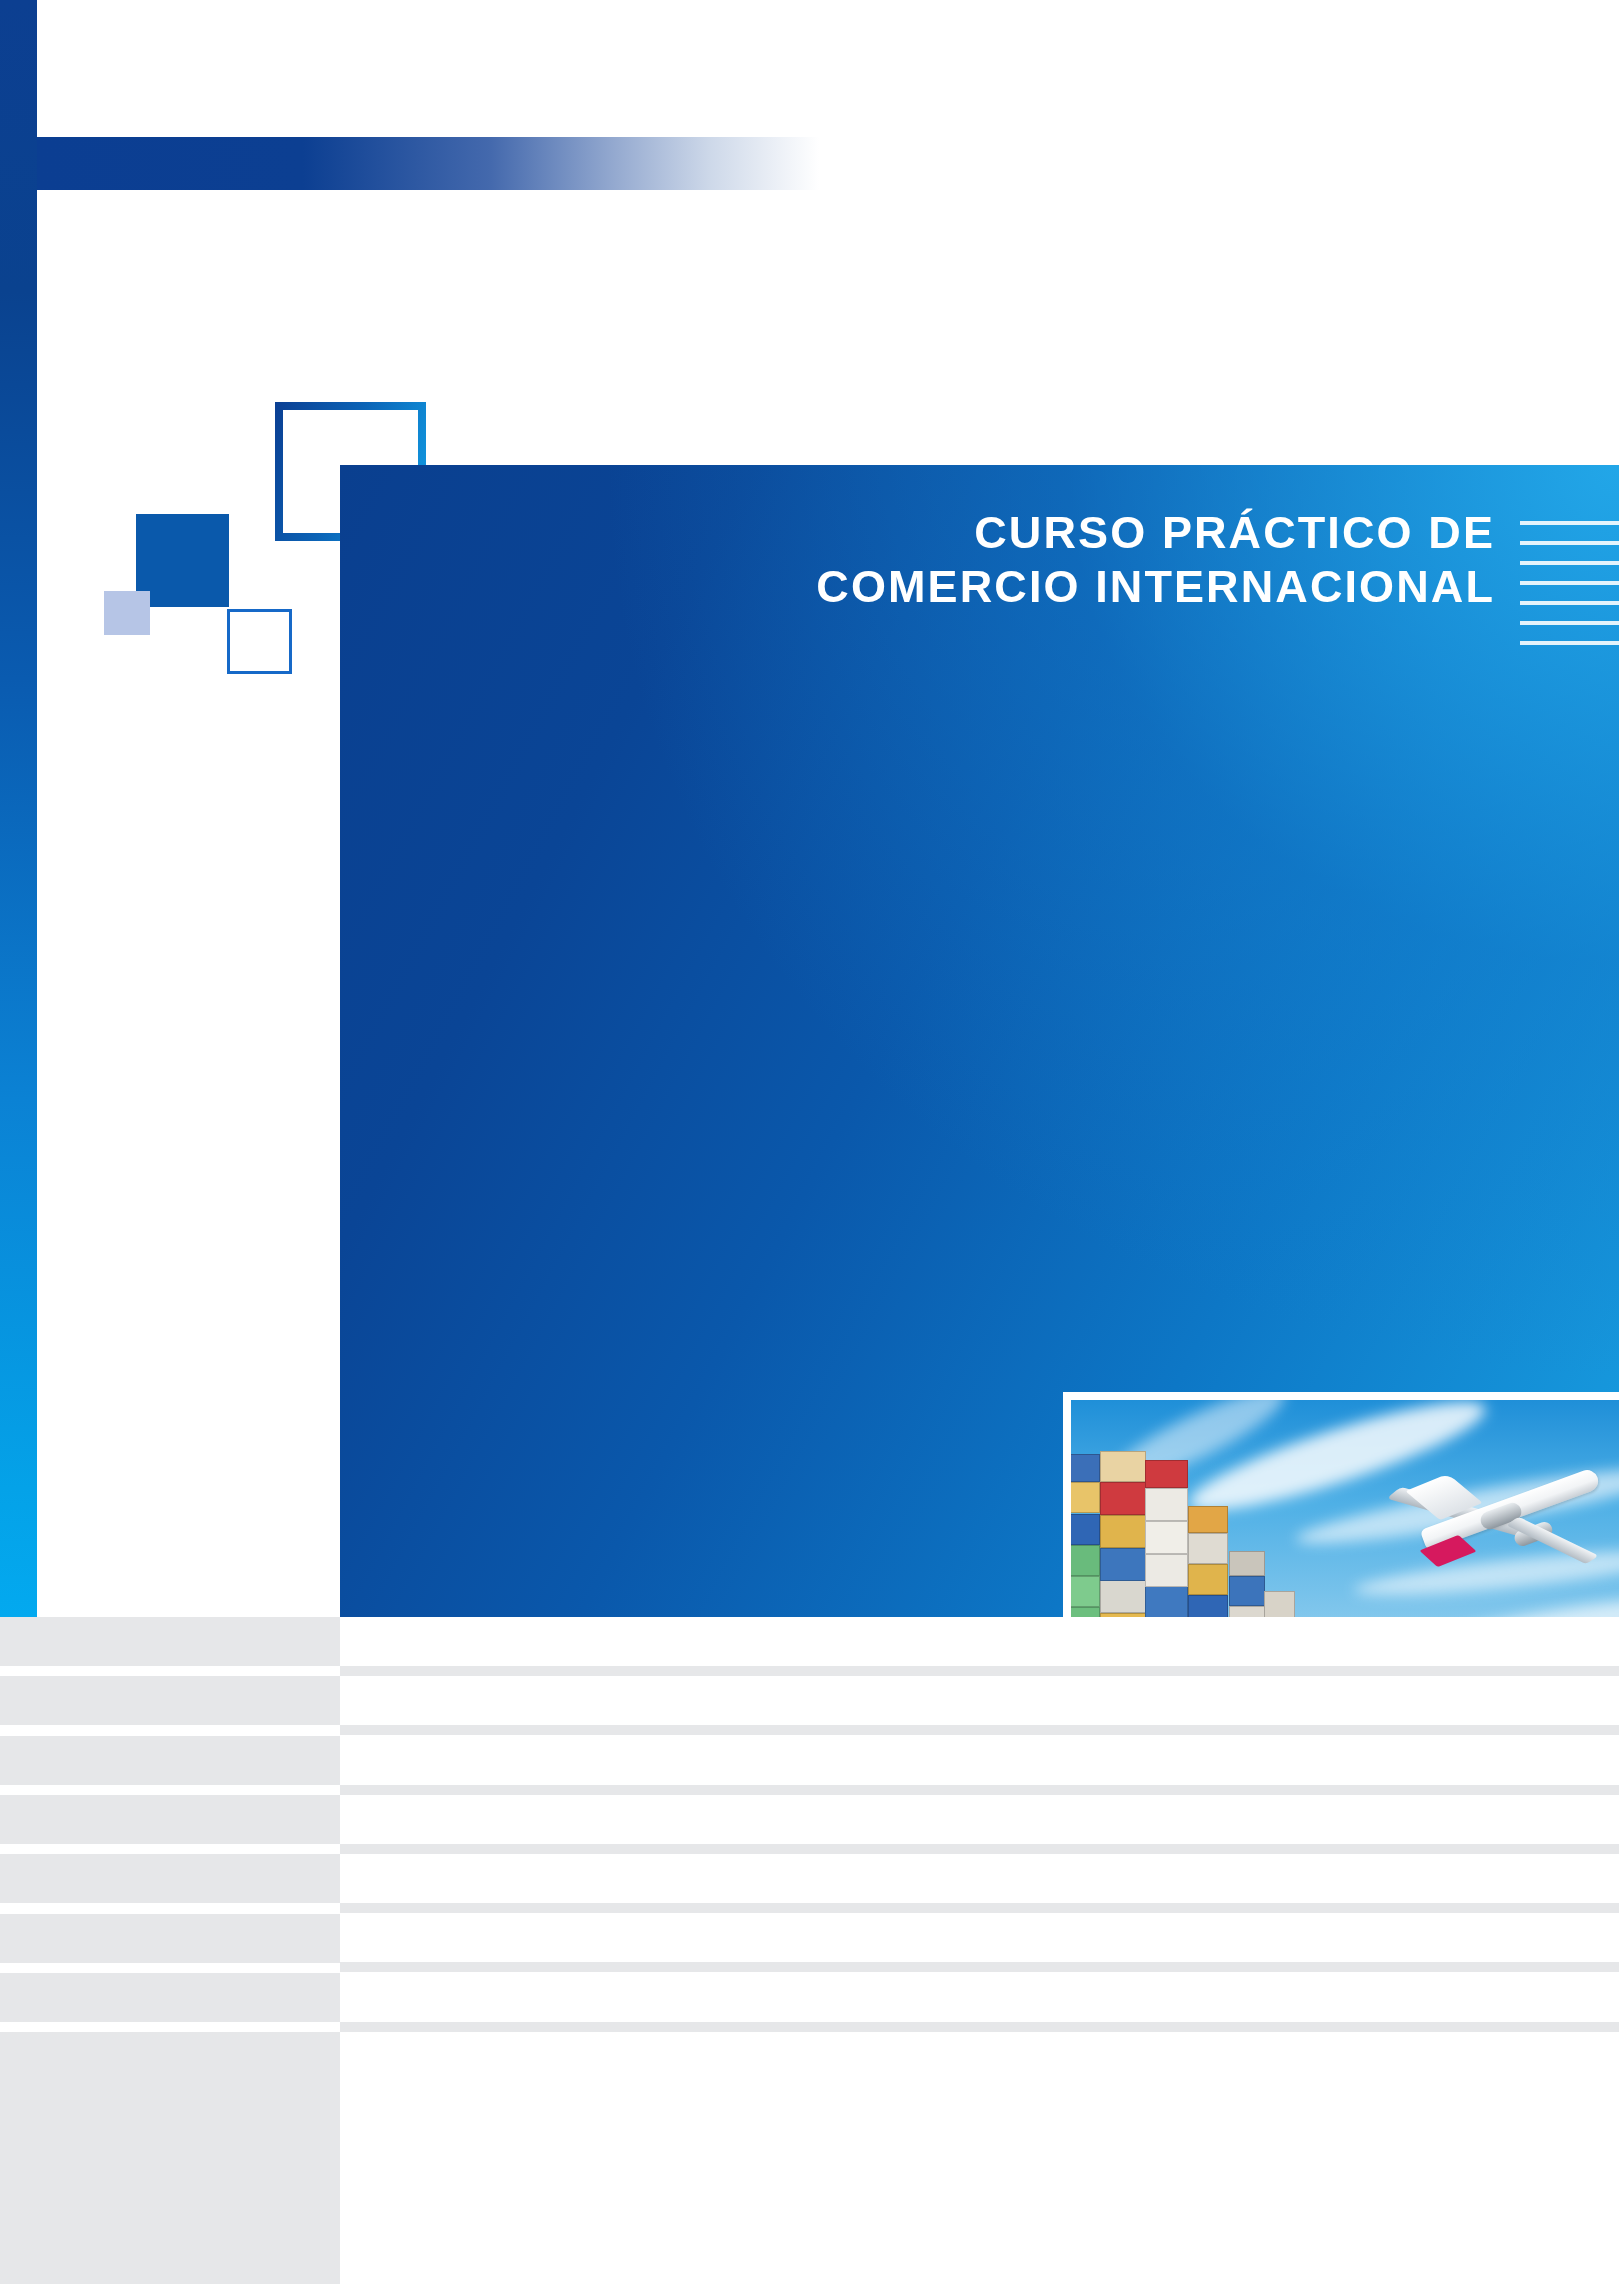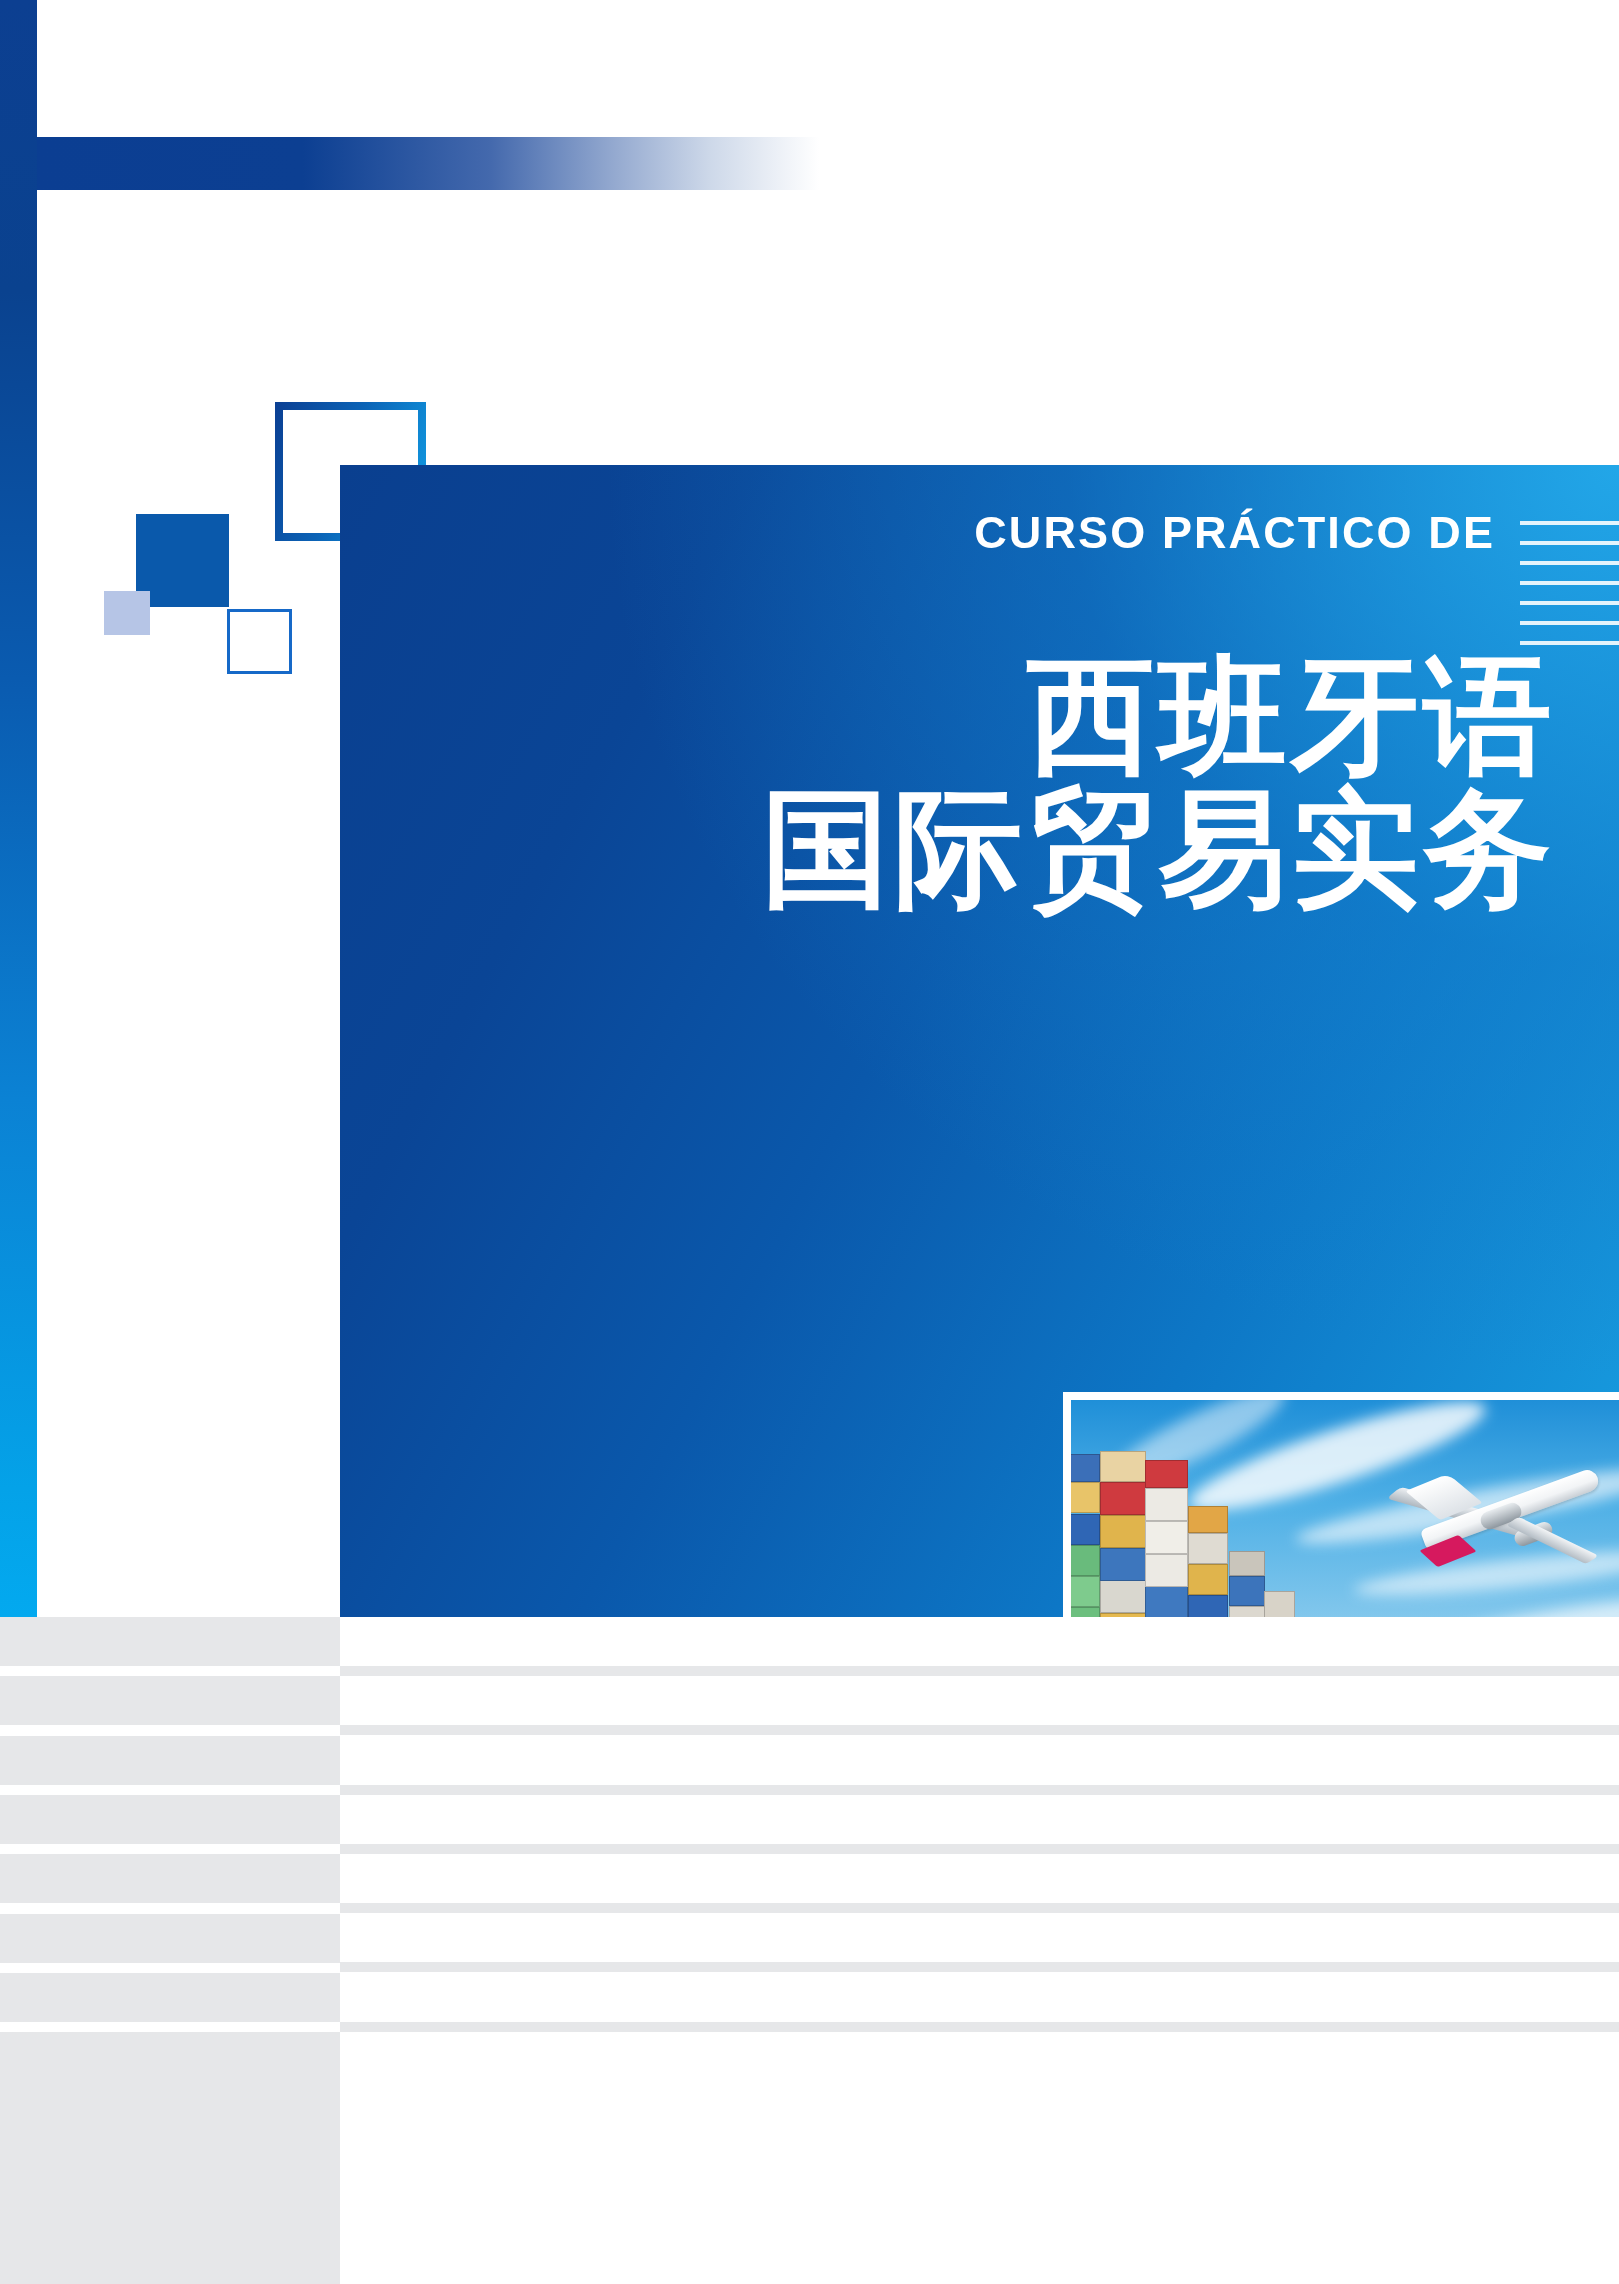--- a/index.html
+++ b/index.html
@@ -226,36 +226,33 @@
 
   <div class="deco-square-outline-lg"></div>
   <div class="deco-square-fill-md"></div>
   <div class="deco-square-fill-sm"></div>
   <div class="deco-square-outline-sm"></div>
 
   <div class="title-panel">
 
     <div class="es-title">
       <span class="es-line">CURSO PRÁCTICO DE</span>
+      <span class="es-line">COMERCIO INTERNACIONAL</span>
     </div>
 
     <div class="deco-lines">
       <i style="top:0px"></i>
       <i style="top:20px"></i>
       <i style="top:40px"></i>
       <i style="top:60px"></i>
       <i style="top:80px"></i>
       <i style="top:100px"></i>
       <i style="top:120px"></i>
     </div>
 
-    <div class="cn-title">
-      <span class="cn-line">西班牙语</span>
-      <span class="cn-line">国际贸易实务</span>
-    </div>
 
   </div>
 
   <div class="photo">
     <div class="photo-inner">
 
       <div class="cloud c7"></div>
       <div class="cloud c1"></div>
       <div class="cloud c2"></div>
       <div class="cloud c3"></div>

